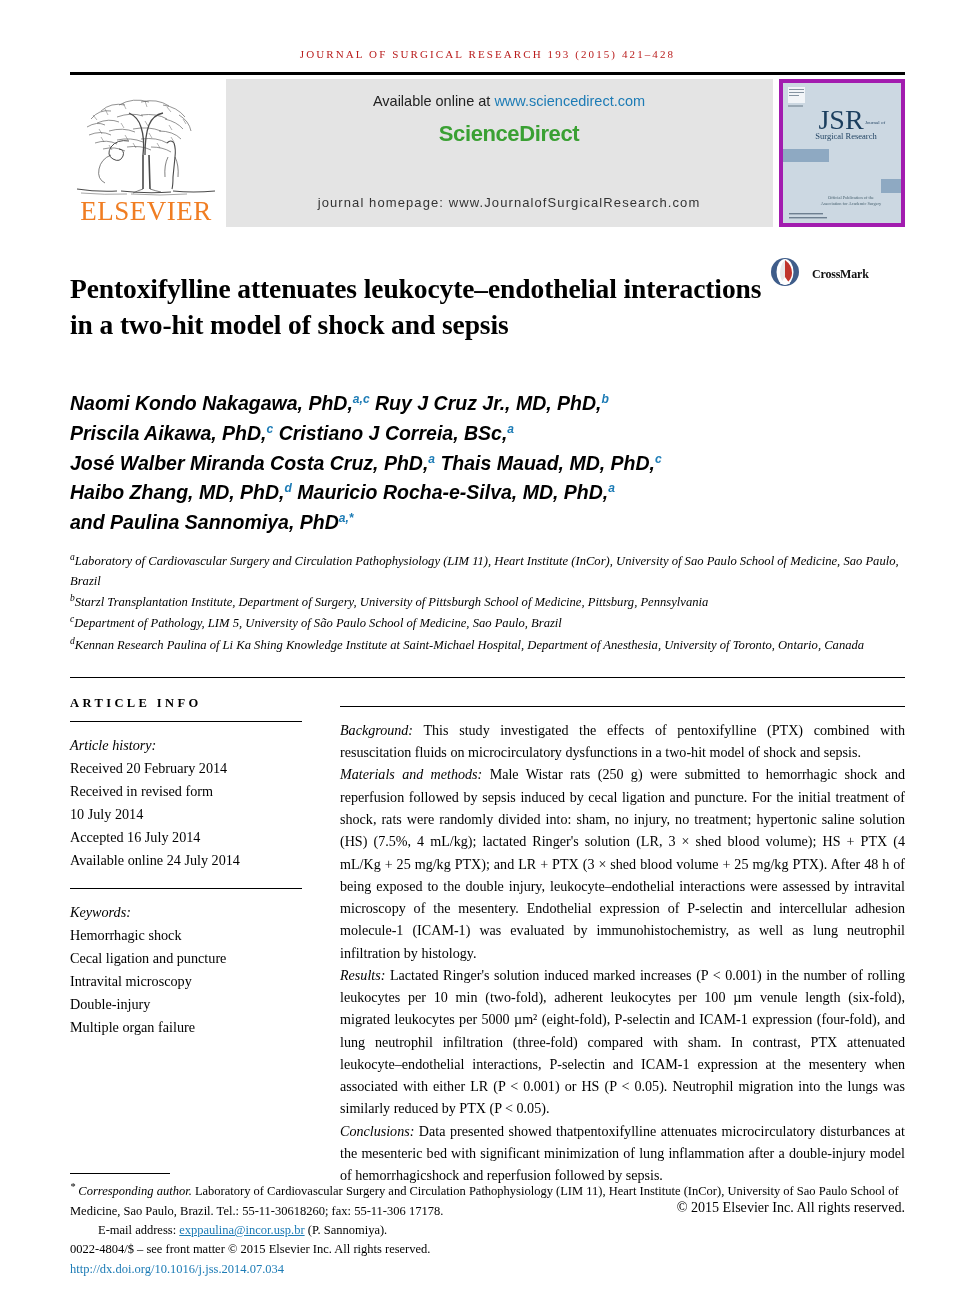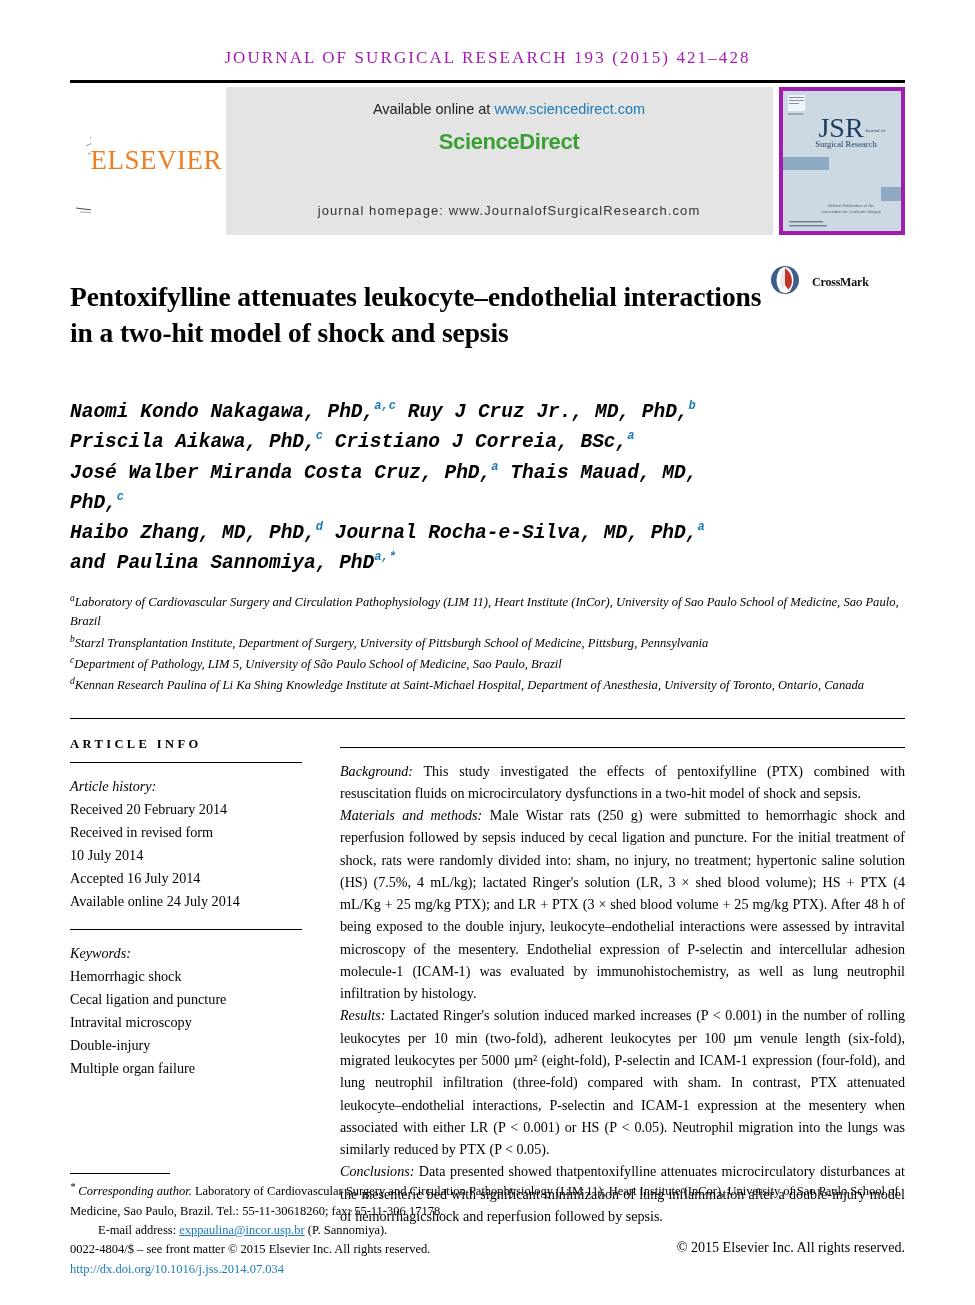--- a/index.html
+++ b/index.html
@@ -19,23 +19,23 @@
     position: relative;
     width: 975px;
     height: 1305px;
     box-sizing: border-box;
     padding: 0 70px;
   }
 
   
   .running-head {
     text-align: center;
-    color: #a21caf;
-    font-family: "Liberation Serif", serif;
-    font-size: 17px;
+    color: #b91c1c;
+    font-family: "Liberation Serif", serif;
+    font-size: 11px;
     letter-spacing: 2.1px;
     font-variant: small-caps;
     padding-top: 48px;
     white-space: nowrap;
   }
   .rule-thick {
     border-top: 3px solid #000;
     margin-top: 12px;
   }
 
@@ -43,21 +43,21 @@
   .masthead {
     display: flex;
     align-items: stretch;
     margin-top: 4px;
     height: 148px;
   }
   .elsevier-logo {
     width: 152px;
     flex: 0 0 152px;
     display: flex;
-    flex-direction: row;
+    flex-direction: column;
     justify-content: flex-end;
     align-items: center;
     padding-bottom: 2px;
   }
   .tree-wrap {
     width: 150px;
     height: 112px;
     overflow: hidden;
     display: block;
   }
@@ -143,21 +143,21 @@
     font-family: "Liberation Serif", serif;
     font-weight: bold;
     font-size: 12px;
     color: #111;
     letter-spacing: -0.2px;
   }
 
   
   .authors {
     margin-top: 28px;
-    font-family: Liberation Mono, monospace;
+    font-family: Liberation Sans, sans-serif;
     font-style: italic;
     font-size: 19.5px;
     line-height: 1.52;
     font-weight: bold;
     max-width: 660px;
   }
   .authors sup {
     color: #1c7bb5;
     font-size: 0.62em;
     font-weight: bold;
@@ -366,21 +366,21 @@
     <div>
       <span>Naomi Kondo Nakagawa, PhD,</span><sup>a,c</sup><span> Ruy J Cruz Jr., MD, PhD,</span><sup>b</sup>
     </div>
     <div>
       <span>Priscila Aikawa, PhD,</span><sup>c</sup><span> Cristiano J Correia, BSc,</span><sup>a</sup>
     </div>
     <div>
       <span>José Walber Miranda Costa Cruz, PhD,</span><sup>a</sup><span> Thais Mauad, MD, PhD,</span><sup>c</sup>
     </div>
     <div>
-      <span>Haibo Zhang, MD, PhD,</span><sup>d</sup><span> Journal Rocha-e-Silva, MD, PhD,</span><sup>a</sup>
+      <span>Haibo Zhang, MD, PhD,</span><sup>d</sup><span> Mauricio Rocha-e-Silva, MD, PhD,</span><sup>a</sup>
     </div>
     <div>
       <span>and Paulina Sannomiya, PhD</span><sup>a,*</sup>
     </div>
   </div>
 
   <div class="affils">
     <p><sup>a</sup><span>Laboratory of Cardiovascular Surgery and Circulation Pathophysiology (LIM 11), Heart Institute (InCor), University of Sao Paulo School of Medicine, Sao Paulo, Brazil</span></p>
     <p><sup>b</sup><span>Starzl Transplantation Institute, Department of Surgery, University of Pittsburgh School of Medicine, Pittsburg, Pennsylvania</span></p>
     <p><sup>c</sup><span>Department of Pathology, LIM 5, University of São Paulo School of Medicine, Sao Paulo, Brazil</span></p>

